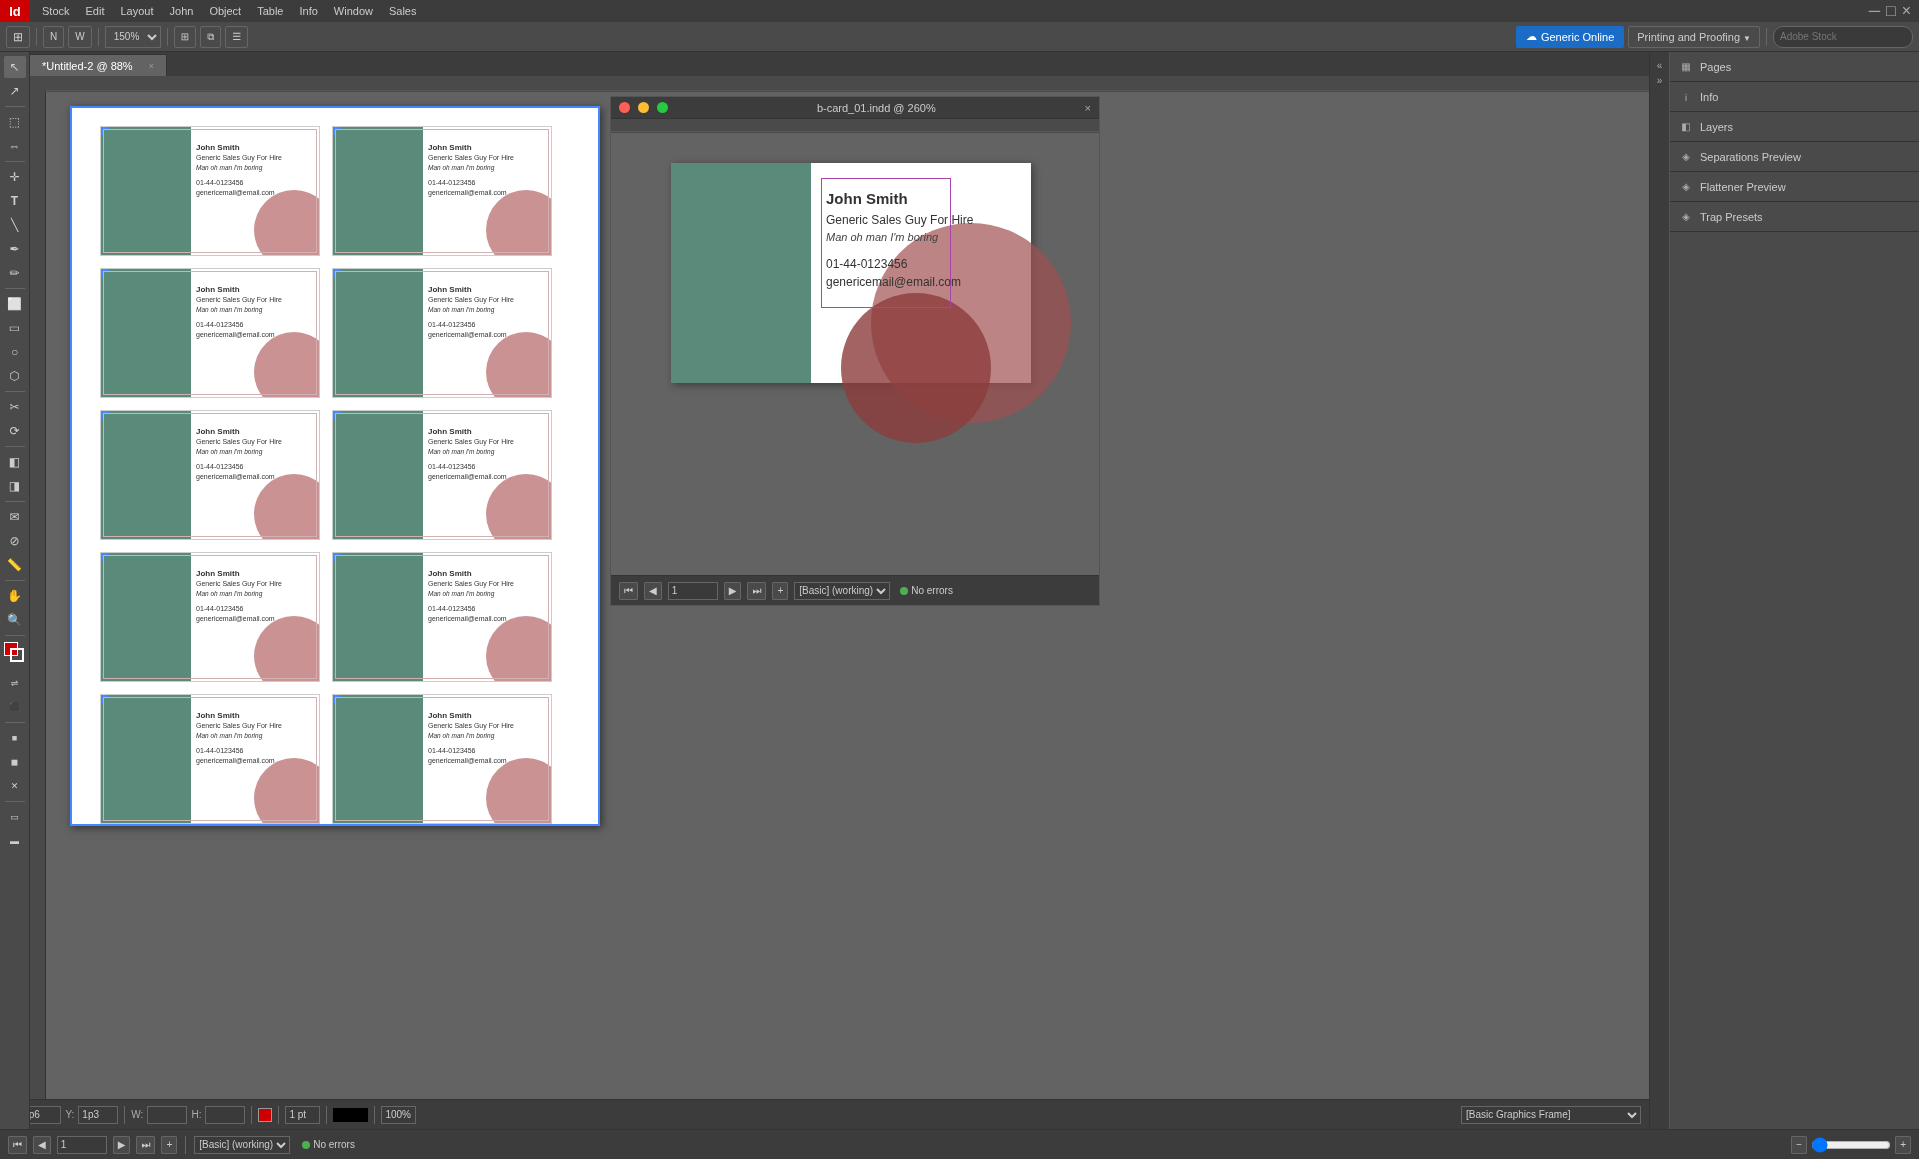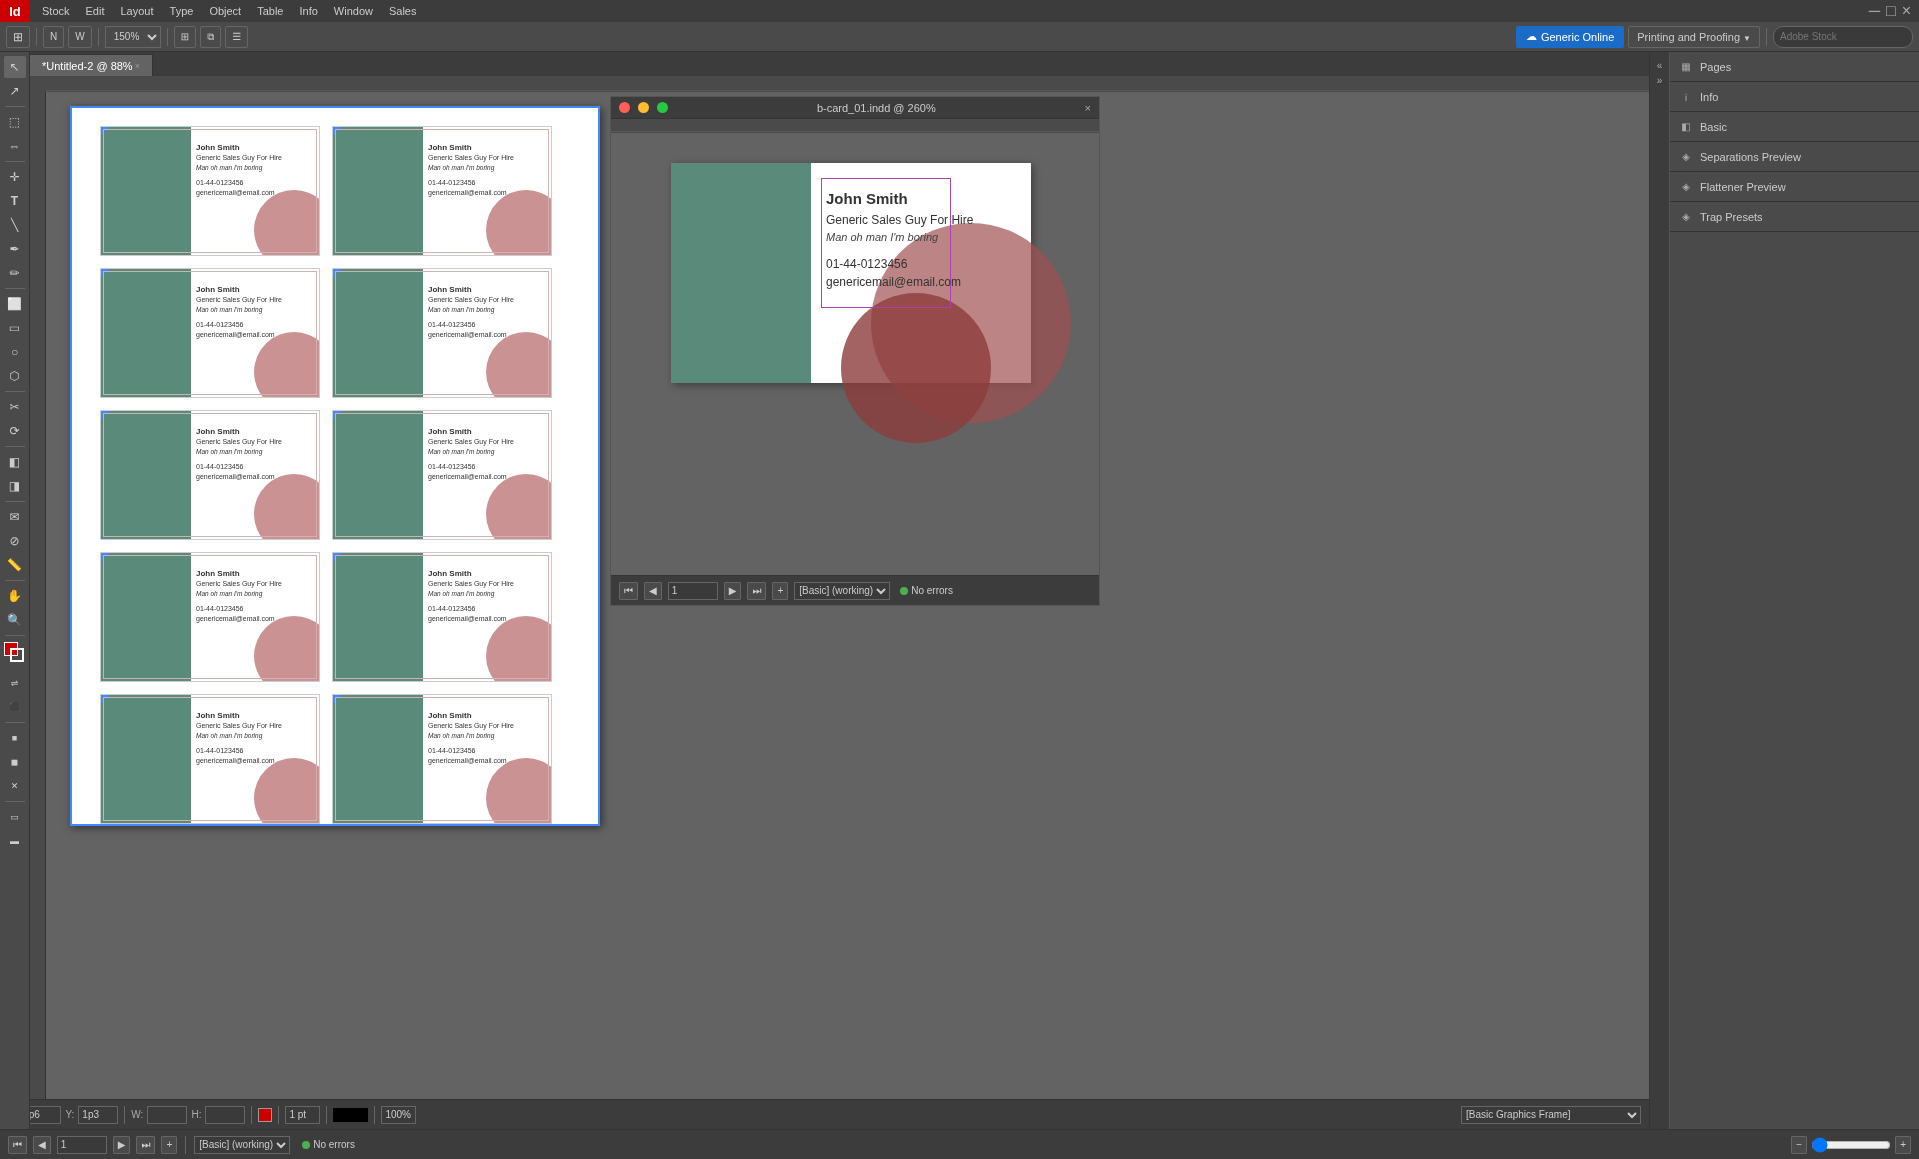--- a/index.html
+++ b/index.html
@@ -124,21 +124,21 @@
       display: flex;
       align-items: flex-end;
       z-index: 98;
     }
     .tab {
       height: 22px;
       padding: 0 12px;
       background: #555;
       color: #ccc;
       font-size: 11px;
-      display: flex; align-items: center; gap: 2px;
+      display: flex; align-items: center; gap: 16px;
       cursor: pointer;
       border-right: 1px solid #333;
       border-top: 1px solid #333;
       margin-top: 40px;
     }
     .tab.active {
       background: #636363;
       color: #fff;
     }
     .tab-close {
@@ -501,21 +501,21 @@
 </head>
 <body>
 
 <div id="menu-bar">
   <div class="menu-logo">
     <span>Id</span>
   </div>
   <div class="menu-item">Stock</div>
   <div class="menu-item">Edit</div>
   <div class="menu-item">Layout</div>
-  <div class="menu-item">Type</div>
+  <div class="menu-item">John</div>
   <div class="menu-item">Object</div>
   <div class="menu-item">Table</div>
   <div class="menu-item">Info</div>
   <div class="menu-item">Window</div>
   <div class="menu-item">Sales</div>
   <div class="menu-separator"></div>
 
   <div style="display:flex;align-items:center;gap:6px;padding-right:8px;">
     <span style="color:#aaa;font-size:16px;cursor:pointer;">─</span>
     <span style="color:#aaa;font-size:16px;cursor:pointer;">□</span>
@@ -639,21 +639,21 @@
     <div class="panel-header">
       <span class="panel-icon">▦</span>
       <span>Pages</span>
     </div>
     <div class="panel-header">
       <span class="panel-icon">ℹ</span>
       <span>Info</span>
     </div>
     <div class="panel-header">
       <span class="panel-icon">◧</span>
-      <span>Basic</span>
+      <span>Layers</span>
     </div>
     <div class="panel-header">
       <span class="panel-icon">◈</span>
       <span>Separations Preview</span>
     </div>
     <div class="panel-header">
       <span class="panel-icon">◈</span>
       <span>Flattener Preview</span>
     </div>
     <div class="panel-header">

